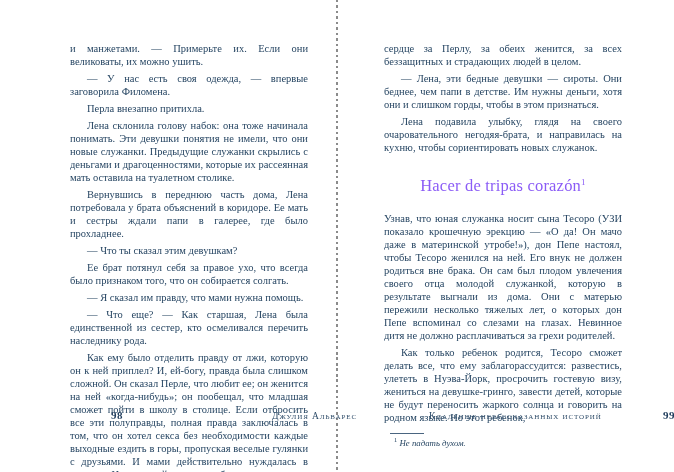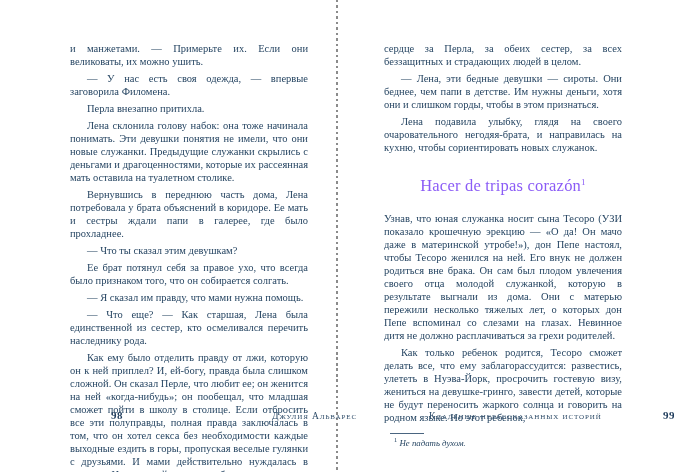--- a/index.html
+++ b/index.html
@@ -58,21 +58,21 @@
     <p class="ind">— Что ты сказал этим девушкам?</p>
     <p class="ind">Ее брат потянул себя за правое ухо, что всегда было признаком того, что он собирается солгать.</p>
     <p class="ind">— Я сказал им правду, что мами нужна помощь.</p>
     <p class="ind">— Что еще? — Как старшая, Лена была единственной из сестер, кто осмеливался перечить наследнику рода.</p>
     <p class="ind">Как ему было отделить правду от лжи, которую он к ней приплел? И, ей-богу, правда была слишком сложной. Он сказал Перле, что любит ее; он женится на ней «когда-нибудь»; он пообещал, что младшая сможет пойти в школу в столице. Если отбросить все эти полуправды, полная правда заключалась в том, что он хотел секса без необходимости каждые выходные ездить в горы, пропуская веселые гулянки с друзьями. И мами действительно нуждалась в помощи. И у него действительно болело</p>
   </div>
 
   <div class="divider"></div>
 
   <div class="page page-right-col">
-    <p>сердце за Перла, за обеих сестер, за всех беззащитных и страдающих людей в целом.</p>
+    <p>сердце за Перлу, за обеих женится, за всех беззащитных и страдающих людей в целом.</p>
     <p class="ind">— Лена, эти бедные девушки — сироты. Они беднее, чем папи в детстве. Им нужны деньги, хотя они и слишком горды, чтобы в этом признаться.</p>
     <p class="ind">Лена подавила улыбку, глядя на своего очаровательного негодяя-брата, и направилась на кухню, чтобы сориентировать новых служанок.</p>
 
     <h2 class="chapter"><span>Hacer de tripas corazón</span><sup>1</sup></h2>
 
     <p>Узнав, что юная служанка носит сына Тесоро (УЗИ показало крошечную эрекцию — «О да! Он мачо даже в материнской утробе!»), дон Пепе настоял, чтобы Тесоро женился на ней. Его внук не должен родиться вне брака. Он сам был плодом увлечения своего отца молодой служанкой, которую в результате выгнали из дома. Они с матерью пережили несколько тяжелых лет, о которых дон Пепе вспоминал со слезами на глазах. Невинное дитя не должно расплачиваться за грехи родителей.</p>
     <p class="ind">Как только ребенок родится, Тесоро сможет делать все, что ему заблагорассудится: развестись, улететь в Нуэва-Йорк, просрочить гостевую визу, жениться на девушке-гринго, завести детей, которые не будут переносить жаркого солнца и говорить на родном языке. Но этот ребенок,</p>
 
     <div class="footnote-block">
       <div class="fn-rule"></div>

